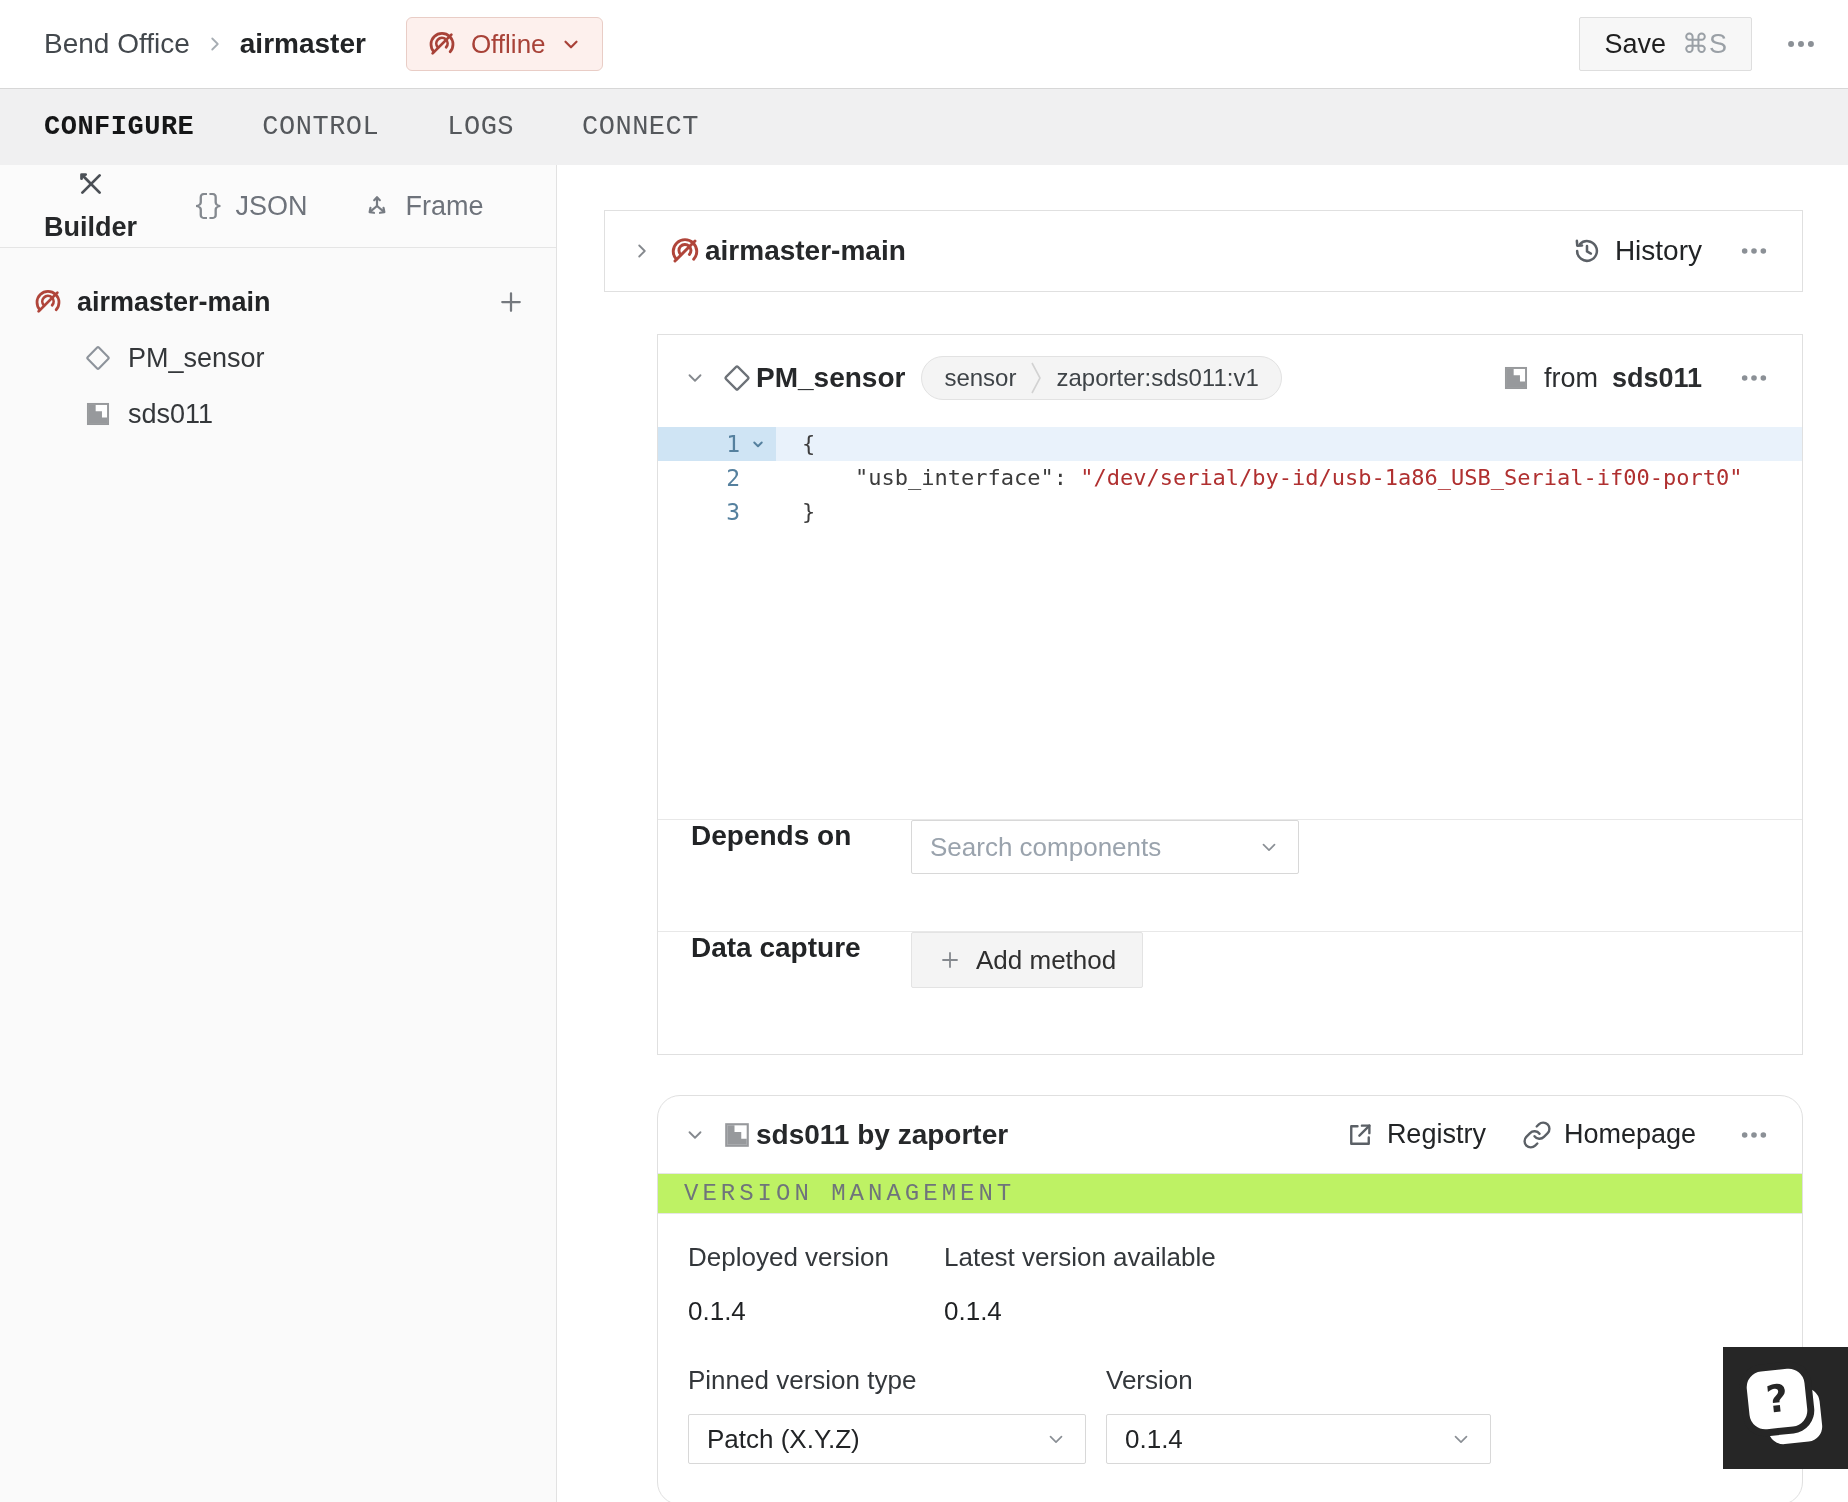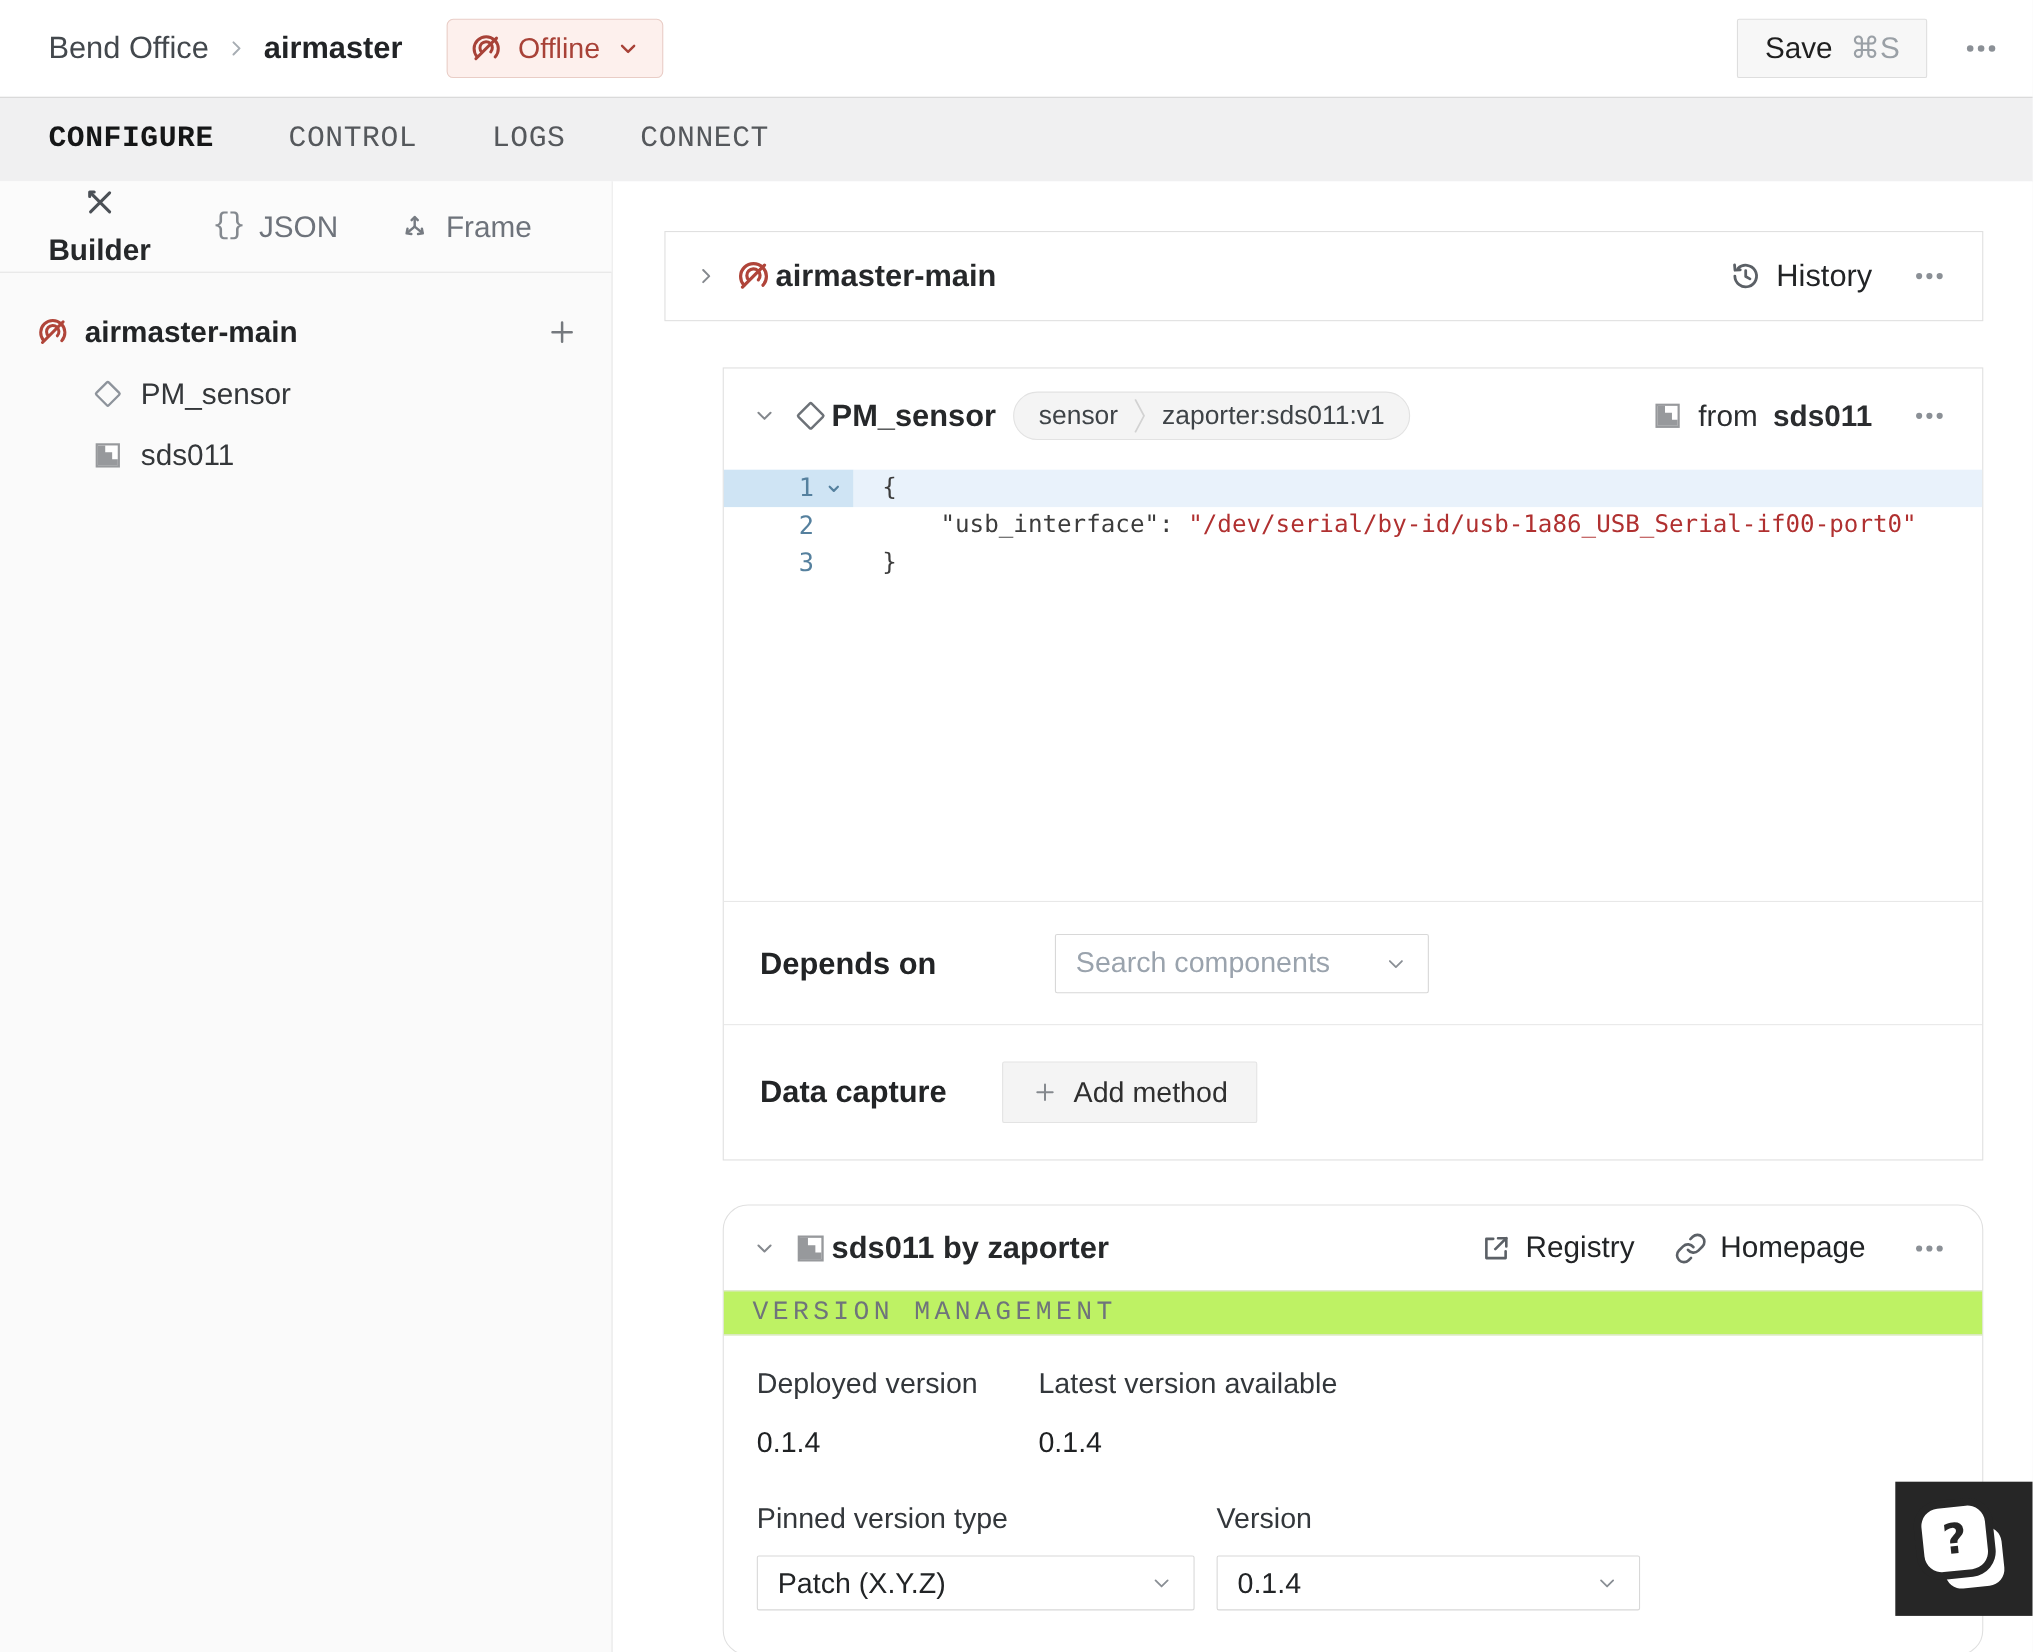--- a/index.html
+++ b/index.html
@@ -68,30 +68,30 @@
   
   .code-editor{min-height:398px;padding-top:6px;font-family:"DejaVu Sans Mono",monospace;font-size:22px;cursor:text;}
   .code-row{display:flex;height:34px;line-height:34px;}
   .gutter{width:82px;flex:none;text-align:right;color:#55809e;font-size:23px;}
   .foldcol{width:36px;flex:none;display:flex;align-items:center;justify-content:center;}
   .codeline{flex:1;white-space:pre;color:#3c3c3c;padding-left:26px;overflow:hidden;}
   .row-active .gutter,.row-active .foldcol{background:#cfe4f4;}
   .row-active .codeline{background:#e9f2fb;}
   .tok-str{color:#b03030;}
 
-  .field-row{border-top:1px solid #e8e8e8;display:flex;align-items:center;padding:0 26px 0 33px;}
+  .field-row{border-top:1px solid #e8e8e8;display:flex;align-items:flex-start;padding:0 26px 0 33px;}
   .field-row.depends{height:112px;}
   .field-row.capture{height:123px;}
   .field-label{width:220px;flex:none;font-size:28px;font-weight:700;color:#222426;}
   .select{height:54px;border:1px solid #d8d8d8;border-radius:2px;background:#fff;display:flex;
       align-items:center;padding:0 18px;font-size:26px;cursor:pointer;}
   .select .ph{color:#9aa3ad;}
   .select .val{color:#222426;}
   .select .sel-chev{margin-left:auto;display:flex;color:#8a8f95;}
-  .depends-select{width:340px;margin-left:48px;}
+  .depends-select{width:388px;}
   .add-method{height:56px;display:flex;align-items:center;gap:14px;background:#f4f4f4;
       border:1px solid #e3e3e3;border-radius:2px;padding:0 26px;font-family:inherit;
       font-size:26px;color:#2f2f2f;cursor:pointer;}
 
   .module-card{width:1146px;margin:40px 0 0 53px;border-radius:23px;}
   .module-card .card-header{height:77px;}
   .mod-links{margin-left:auto;display:flex;align-items:center;gap:36px;}
   .mod-link{display:flex;align-items:center;gap:12px;background:none;border:none;padding:0;
       font-family:inherit;font-size:27px;color:#222426;cursor:pointer;}
   .section-bar{height:41px;background:#bef264;border-top:1px solid #e6e6e6;border-bottom:1px solid #e6e6e6;

